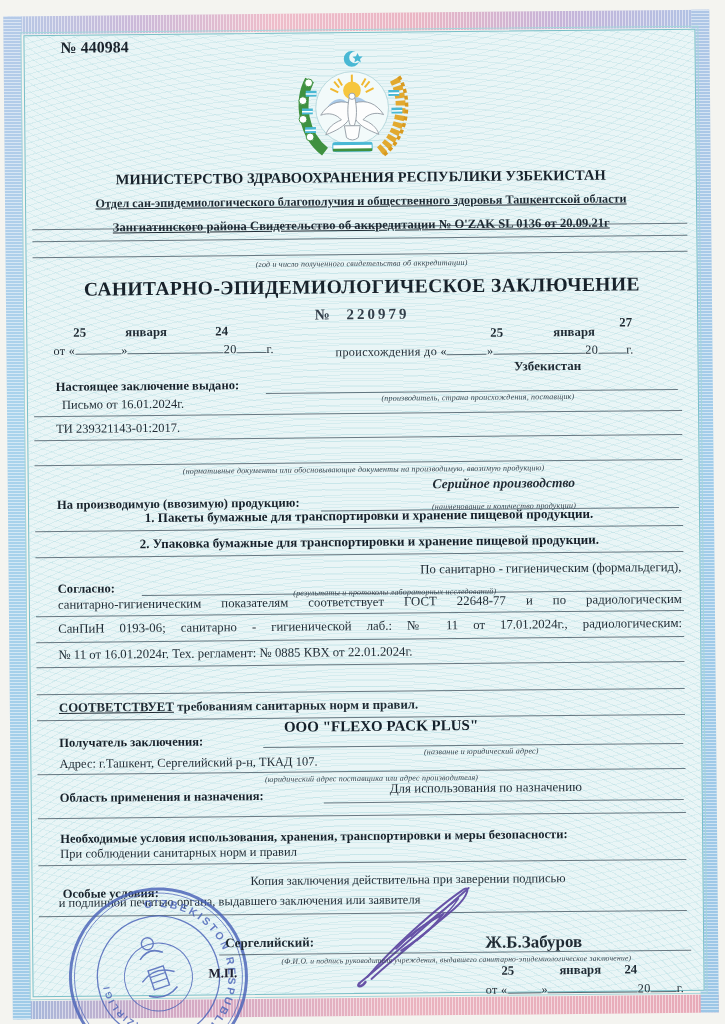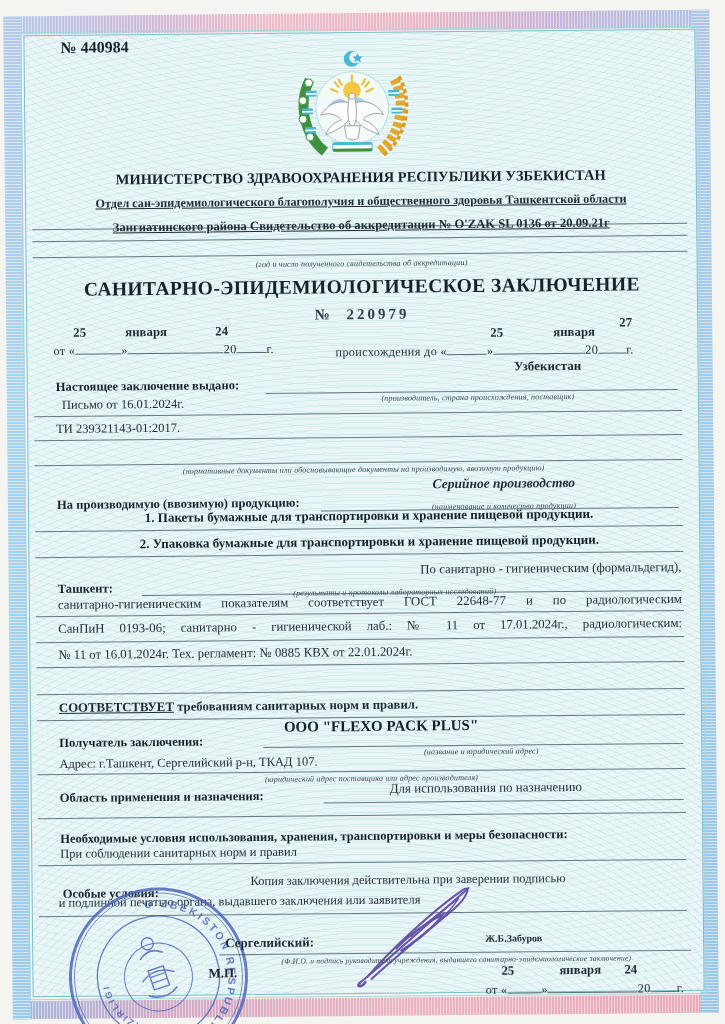--- a/index.html
+++ b/index.html
@@ -148,21 +148,21 @@
 
     <div class="abs lbl" style="left:28px;top:462px;">На производимую (ввозимую) продукцию:</div>
     <div class="rule" style="left:292px;width:358px;top:477px;"></div>
     <div class="abs ctr cap" style="left:310px;width:330px;top:470px;">(наименование и количество продукции)</div>
     <div class="abs ctr item" style="left:20px;width:640px;top:475px;">1. Пакеты бумажные для транспортировки и хранение пищевой продукции.</div>
     <div class="rule" style="left:6px;width:648px;top:495px;"></div>
     <div class="abs ctr item" style="left:20px;width:640px;top:501px;">2. Упаковка бумажные для транспортировки и хранение пищевой продукции.</div>
     <div class="rule" style="left:6px;width:648px;top:521px;"></div>
 
     <div class="abs rt" style="left:300px;width:352px;top:530px;font-size:12.8px;">По санитарно - гигиеническим (формальдегид),</div>
-    <div class="abs lbl" style="left:28px;top:546px;">Ташкент:</div>
+    <div class="abs lbl" style="left:28px;top:546px;">Согласно:</div>
     <div class="rule" style="left:112px;width:540px;top:560px;"></div>
     <div class="abs ctr cap" style="left:150px;width:430px;top:555px;">(результаты и протоколы лабораторных исследований)</div>
     <div class="abs just" style="left:28px;width:624px;top:562px;font-size:12.8px;">санитарно-гигиеническим показателям соответствует ГОСТ 22648-77 и по радиологическим</div>
     <div class="rule" style="left:6px;width:648px;top:580px;"></div>
     <div class="abs just" style="left:28px;width:624px;top:586px;font-size:12.8px;">СанПиН 0193-06; санитарно - гигиенической лаб.: № 11 от 17.01.2024г., радиологическим:</div>
     <div class="rule" style="left:6px;width:648px;top:606px;"></div>
     <div class="abs" style="left:28px;top:612px;font-size:12.8px;">№ 11 от 16.01.2024г. Тех. регламент: № 0885 КВХ от 22.01.2024г.</div>
     <div class="rule" style="left:6px;width:648px;top:631px;"></div>
     <div class="rule" style="left:6px;width:648px;top:658px;"></div>
 
@@ -222,21 +222,21 @@
         <path d="M8 112 C30 95 75 55 118 18"></path>
         <path d="M16 106 C40 78 85 38 112 20 C120 14 118 26 104 38 C75 62 42 88 20 108"></path>
         <path d="M45 78 C60 62 80 50 92 44 C84 56 62 72 50 80"></path>
         <path d="M60 66 C75 52 95 38 108 28 C98 44 78 60 66 70" stroke-width="1.4"></path>
         <path d="M8 112 C4 116 10 117 14 111" stroke-width="2.4"></path>
       </g>
     </svg>
 
     <div class="abs b" style="left:175px;top:931px;font-size:13px;color:#223;">М.П.</div>
     <div class="abs b" style="left:192px;top:901px;font-size:13px;">Сергелийский:</div>
-    <div class="abs b" style="left:452px;top:901px;font-size:10px;">Ж.Б.Забуров</div>
+    <div class="abs b" style="left:452px;top:901px;font-size:17px;">Ж.Б.Забуров</div>
     <div class="rule" style="left:186px;width:472px;top:920px;"></div>
     <div class="abs ctr cap" style="left:190px;width:466px;top:923px;font-size:7.6px;">(Ф.И.О. и подпись руководителя учреждения, выдавшего санитарно-эпидемиологическое заключение)</div>
 
     <span class="abs dval" style="left:468px;top:932px;">25</span>
     <span class="abs dval" style="left:526px;top:932px;">января</span>
     <span class="abs dval" style="left:591px;top:932px;">24</span>
     <div class="abs drow" style="left:452px;top:950px;">
       <span>от «</span><span class="blank" style="width:34px"></span><span>»</span><span class="blank" style="width:90px"></span><span>20</span><span class="blank" style="width:26px"></span><span>г.</span>
     </div>
 

